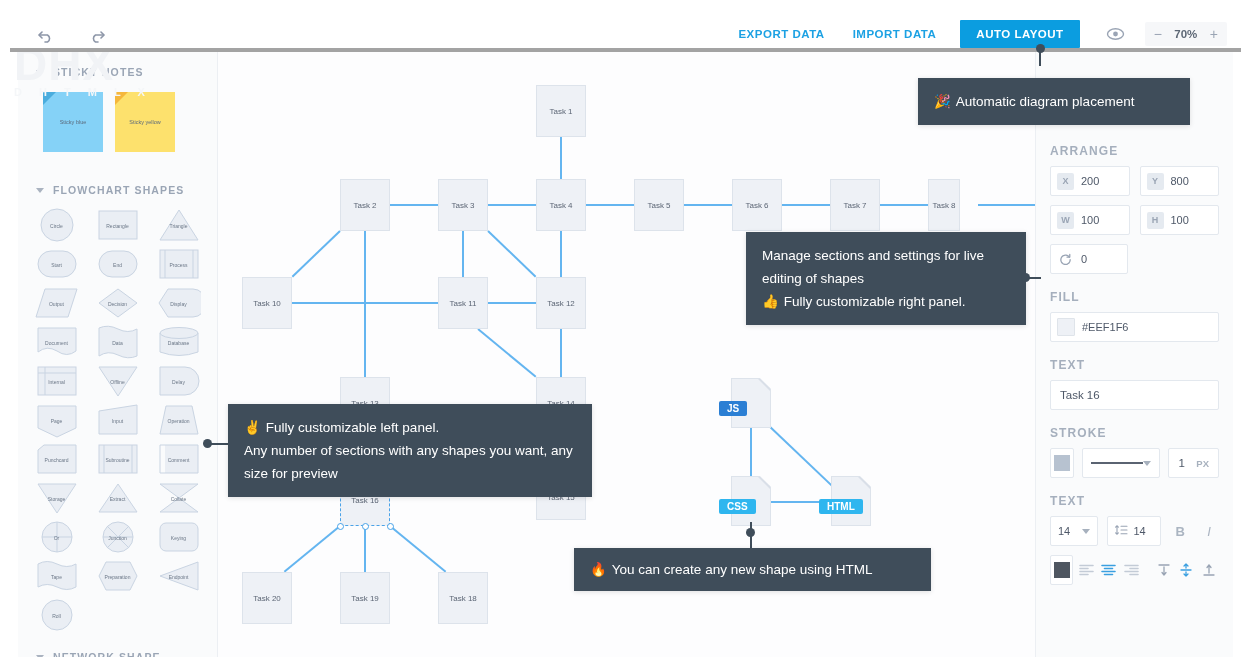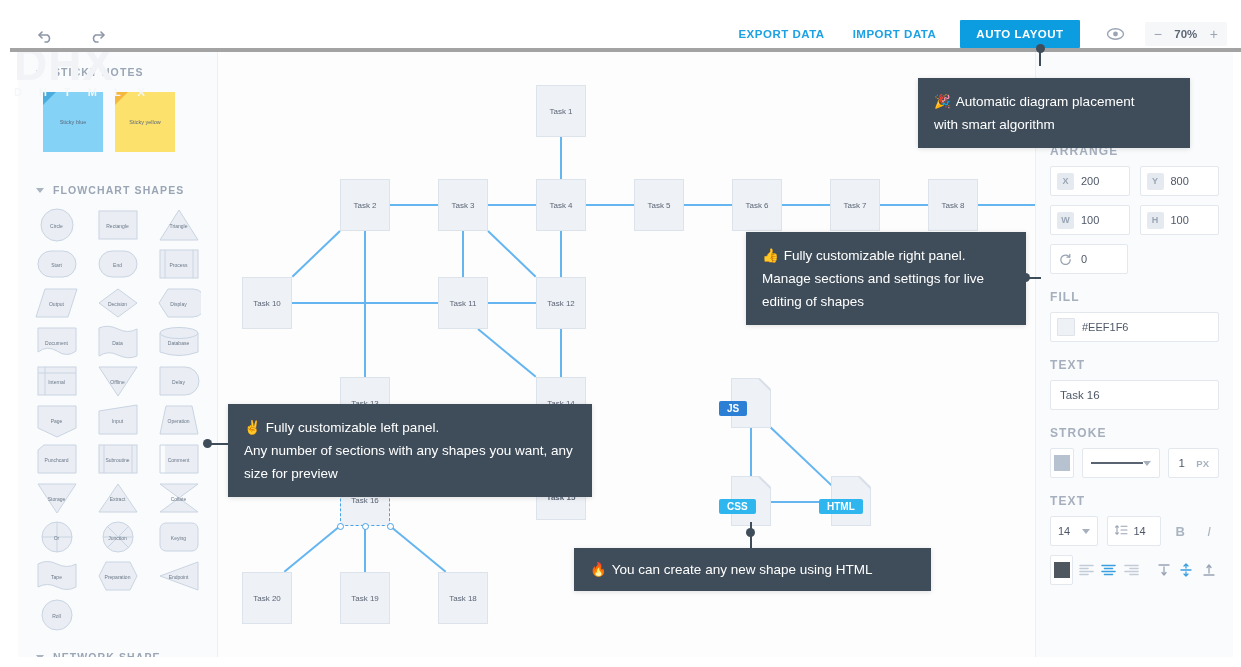--- a/index.html
+++ b/index.html
@@ -503,39 +503,39 @@
       </div>
       <div class="node" style="left: 416px; top: 127px; width: 50px; height: 52px;">
         <span>Task 5</span>
       </div>
       <div class="node" style="left: 514px; top: 127px; width: 50px; height: 52px;">
         <span>Task 6</span>
       </div>
       <div class="node" style="left: 612px; top: 127px; width: 50px; height: 52px;">
         <span>Task 7</span>
       </div>
-      <div class="node" style="left: 710px; top: 127px; width: 50px; height: 52px;">
+      <div class="node" style="left: 710px; top: 127px; width: 32px; height: 52px;">
         <span>Task 8</span>
       </div>
       <div class="node" style="left: 24px; top: 225px; width: 50px; height: 52px;">
         <span>Task 10</span>
       </div>
       <div class="node" style="left: 220px; top: 225px; width: 50px; height: 52px;">
         <span>Task 11</span>
       </div>
       <div class="node" style="left: 318px; top: 225px; width: 50px; height: 52px;">
         <span>Task 12</span>
       </div>
       <div class="node" style="left: 122px; top: 325px; width: 50px; height: 52px;">
         <span>Task 13</span>
       </div>
       <div class="node" style="left: 318px; top: 325px; width: 50px; height: 52px;">
         <span>Task 14</span>
       </div>
-      <div class="node" style="left: 318px; top: 422px; width: 50px; height: 46px; font-weight: bold;">
+      <div class="node" style="left: 318px; top: 422px; width: 50px; height: 46px;">
         <span>Task 15</span>
       </div>
       <div class="node" style="left: 24px; top: 520px; width: 50px; height: 52px;">
         <span>Task 20</span>
       </div>
       <div class="node" style="left: 122px; top: 520px; width: 50px; height: 52px;">
         <span>Task 19</span>
       </div>
       <div class="node" style="left: 220px; top: 520px; width: 50px; height: 52px;">
         <span>Task 18</span>
@@ -687,28 +687,27 @@
             <path d="M2 12H12M7 2V10M5 4.5L7 2L9 4.5" stroke="#99a4b4" stroke-width="1.3" fill="none" stroke-linecap="round" stroke-linejoin="round"></path>
           </svg>
       </div>
     </div>
   </div>
 
   <div class="stem" style="left:1039px;top:48px;width:2px;height:18px;"></div>
   <div class="dot" style="left:1036px;top:44px;"></div>
   <div class="callout" id="c0" style="left:918px;top:78px;width:272px;">
     <div><span class="emo">🎉</span><span class="hl">Automatic diagram placement</span></div>
-    <div>with smart algorithm</div>
   </div>
 
   <div class="stem" style="left:1025px;top:277px;width:16px;height:2px;"></div>
   <div class="dot" style="left:1021px;top:273px;"></div>
   <div class="callout" id="c1" style="left:746px;top:232px;width:280px;">
+    <div>Manage sections and settings for live editing of shapes</div>
     <div><span class="emo">👍</span><span class="hl">Fully customizable right panel.</span></div>
-    <div>Manage sections and settings for live editing of shapes</div>
   </div>
 
   <div class="stem" style="left:207px;top:443px;width:22px;height:2px;"></div>
   <div class="dot" style="left:203px;top:439px;"></div>
   <div class="callout" id="c2" style="left:228px;top:404px;width:364px;">
     <div><span class="emo">✌️</span><span class="hl">Fully customizable left panel.</span></div>
     <div>Any number of sections with any shapes you want, any size for preview</div>
   </div>
 
   <div class="stem" style="left:750px;top:522px;width:2px;height:28px;"></div>

